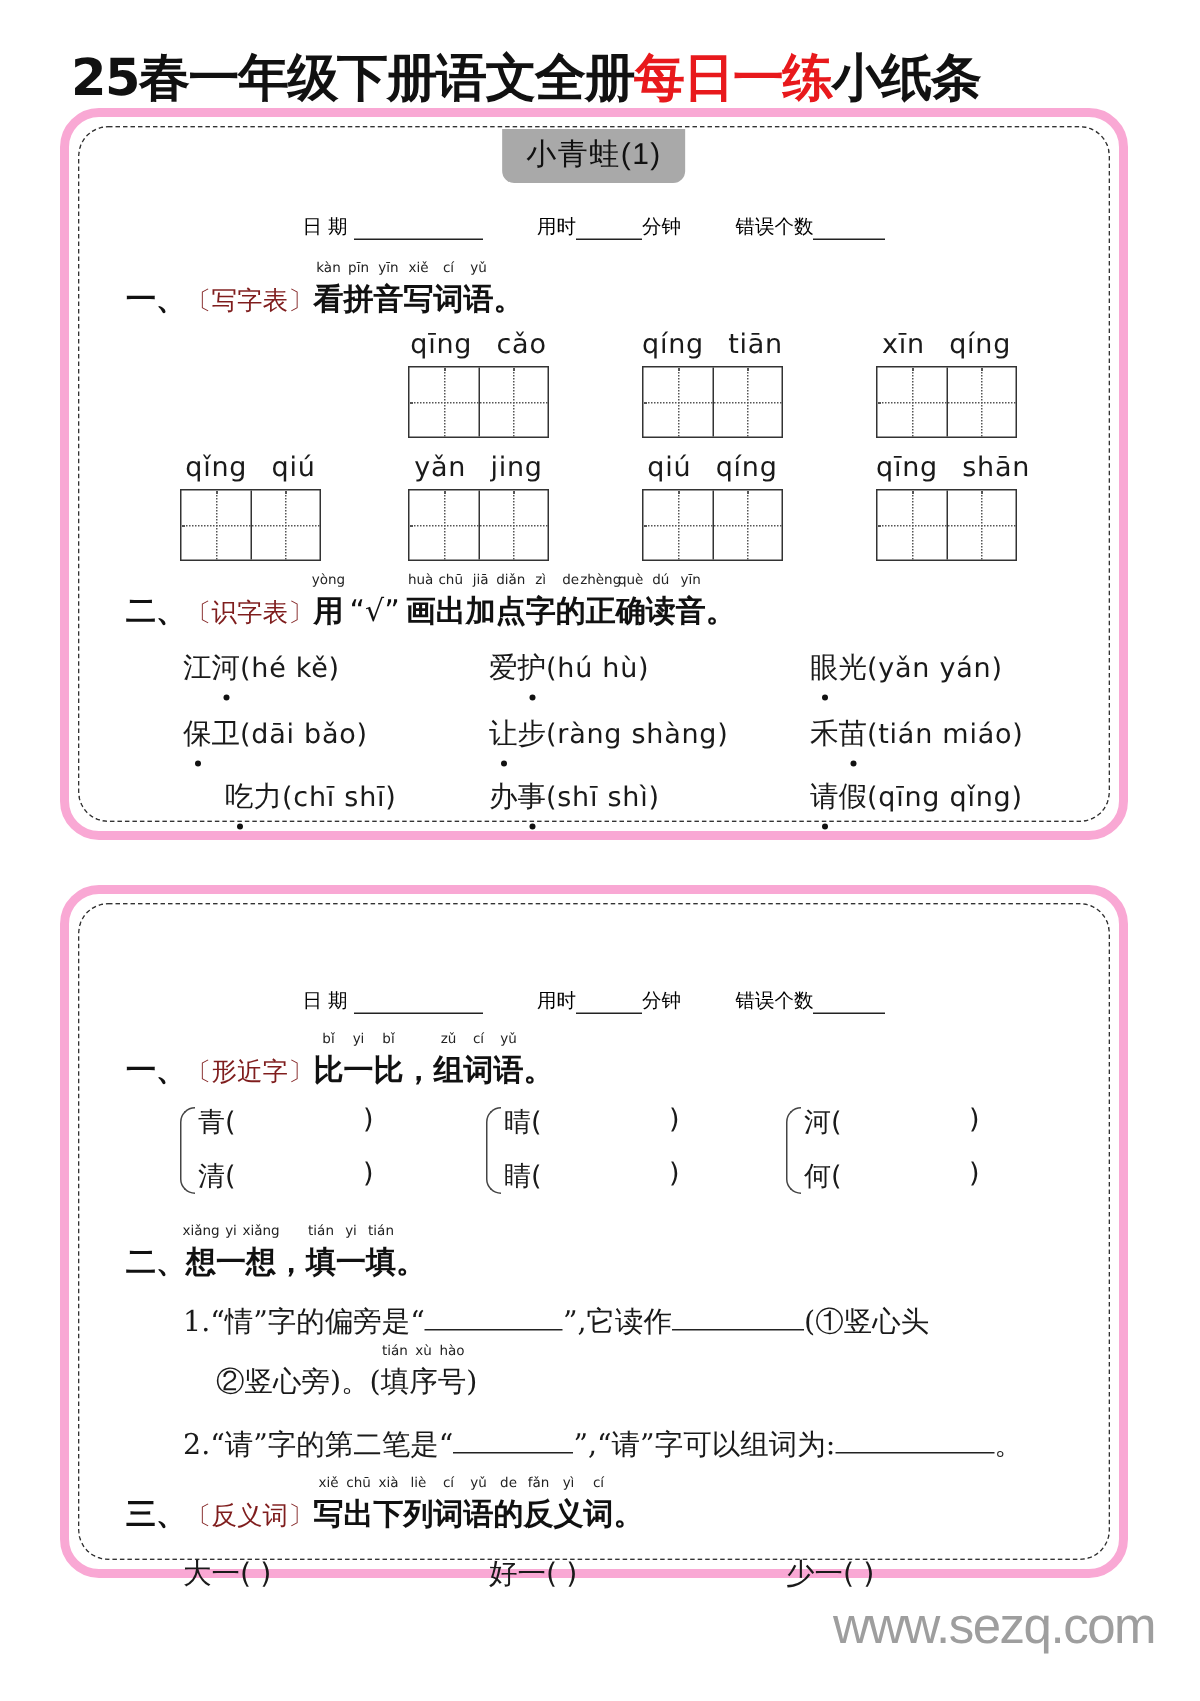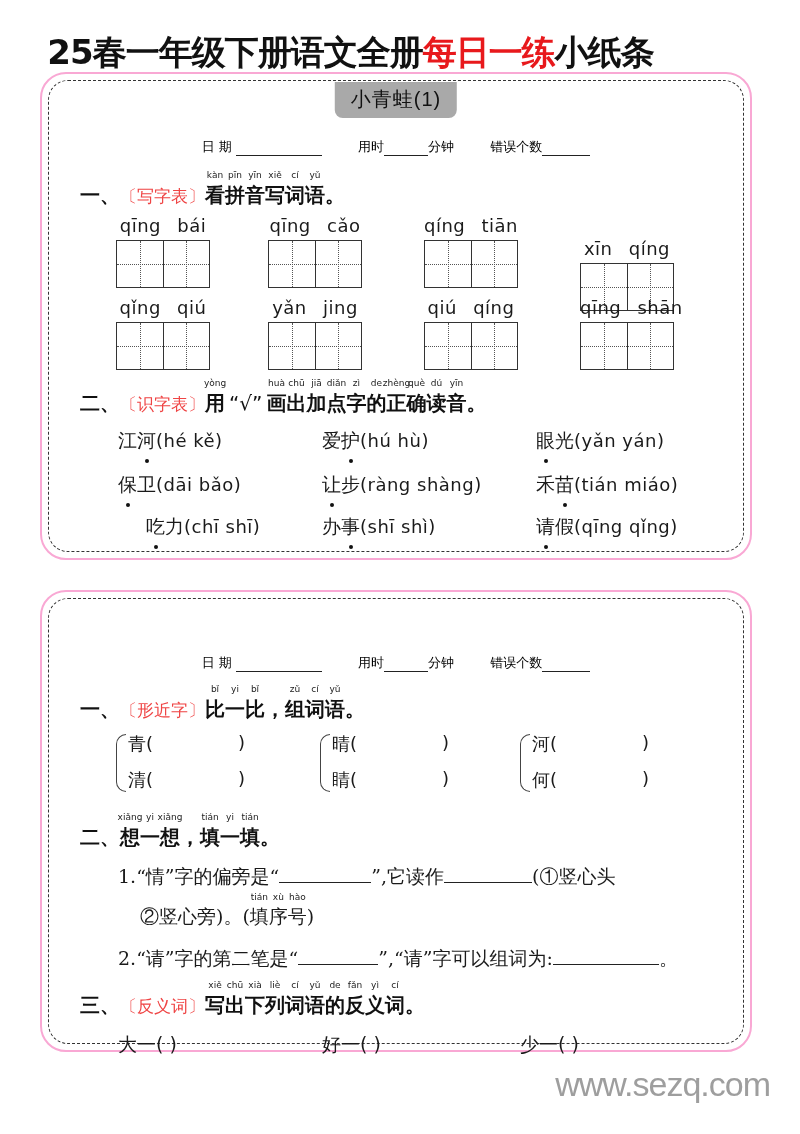--- a/index.html
+++ b/index.html
@@ -8,21 +8,21 @@
 
   .main-title {
     position: absolute; left: 0; top: 30px; width: 701px; text-align: center;
     font-family: "DejaVu Sans", sans-serif; font-weight: bold; font-size: 34px;
     letter-spacing: -1px; color: #111; line-height: 44px;
   }
   .main-title .red { color: #e8191c; }
 
   .card {
     position: absolute; left: 40px; width: 712px;
-    border: 2px solid #f9a8d4; border-radius: 26px;
+    border: 6px solid #f9a8d4; border-radius: 26px;
   }
   .card-inner {
     position: absolute; left: 6px; top: 6px; right: 6px; bottom: 6px;
     border: 1.6px dashed #333; border-radius: 20px;
   }
   .card1 { top: 72px; height: 488px; }
   .card2 { top: 590px; height: 462px; }
 
   .lesson-tag {
     position: absolute; top: 8px; left: 50%; transform: translateX(-50%);
@@ -35,21 +35,21 @@
     position: absolute; left: 0; width: 100%; text-align: center;
     font-size: 13px; color: #000000;
   }
   .meta-row span { display: inline-block; vertical-align: bottom; }
   .blank { border-bottom: 1px solid #222; height: 14px; display: inline-block; }
 
   .section-head {
     position: absolute; left: 38px; font-size: 20px; font-weight: bold; color: #111;
     white-space: nowrap;
   }
-  .section-head .bracket { font-weight: normal; font-size: 17px; color: #ef4444; }
+  .section-head .bracket { font-weight: normal; font-size: 17px; color: #7f1d1d; }
   .ruby-word { display: inline-block; position: relative; text-align: center; }
   .ruby-word .py {
     position: absolute; left: 50%; top: -12px; transform: translateX(-50%);
     font-size: 9px; font-weight: normal; white-space: nowrap; color: #222;
   }
 
   .grid-item { position: absolute; width: 94px; }
   .grid-item .pinyin {
     font-size: 18px; text-align: center; letter-spacing: 0.5px; word-spacing: 10px;
     height: 24px; line-height: 24px; white-space: nowrap;
@@ -107,42 +107,35 @@
     <span style="width:28px;"></span>
     <span>用时</span><span class="blank" style="width:44px;"></span><span>分钟</span>
     <span style="width:28px;"></span>
     <span>错误个数</span><span class="blank" style="width:48px;"></span>
   </div>
 
   <div class="section-head" style="top:108px;">
     <span>一、</span><span class="bracket">〔写字表〕</span><span class="ruby-word"><span class="py">kàn</span><span>看</span></span><span class="ruby-word"><span class="py">pīn</span><span>拼</span></span><span class="ruby-word"><span class="py">yīn</span><span>音</span></span><span class="ruby-word"><span class="py">xiě</span><span>写</span></span><span class="ruby-word"><span class="py">cí</span><span>词</span></span><span class="ruby-word"><span class="py">yǔ</span><span>语</span></span><span>。</span>
   </div>
 
-  <div class="grid-item" style="left:74px; top:140px;">
-    <div class="pinyin">qīng bái</div>
-    <div class="tian-box">
-        <div class="tian-cell"></div>
-        <div class="tian-cell"></div>
-      </div>
-  </div>
   <div class="grid-item" style="left:226px; top:140px;">
     <div class="pinyin">qīng cǎo</div>
     <div class="tian-box">
         <div class="tian-cell"></div>
         <div class="tian-cell"></div>
       </div>
   </div>
   <div class="grid-item" style="left:382px; top:140px;">
     <div class="pinyin">qíng tiān</div>
     <div class="tian-box">
         <div class="tian-cell"></div>
         <div class="tian-cell"></div>
       </div>
   </div>
-  <div class="grid-item" style="left:538px; top:140px;margin-top:23px;">
+  <div class="grid-item" style="left:538px; top:140px;">
     <div class="pinyin">xīn qíng</div>
     <div class="tian-box">
         <div class="tian-cell"></div>
         <div class="tian-cell"></div>
       </div>
   </div>
 
   <div class="grid-item" style="left:74px; top:222px;">
     <div class="pinyin">qǐng qiú</div>
     <div class="tian-box">

